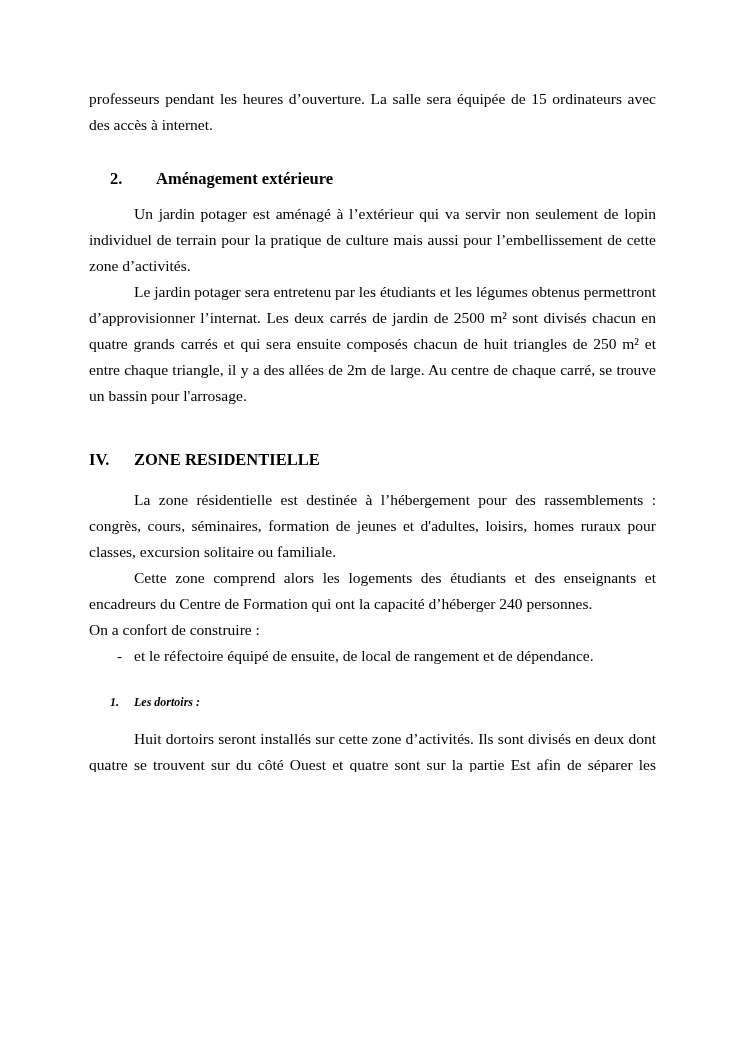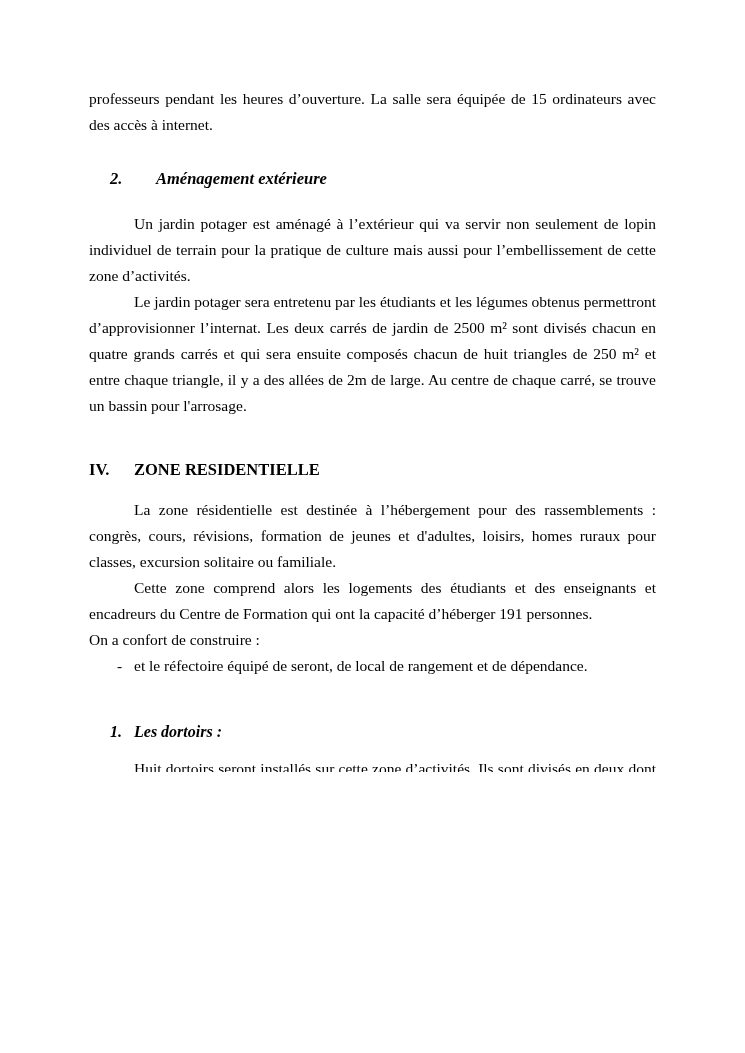--- a/index.html
+++ b/index.html
@@ -33,35 +33,34 @@
   p.body.noindent {
     text-indent: 0;
   }
   h3.heading {
     margin: 0;
     font-size: 16.5px;
     line-height: 26px;
     font-weight: bold;
   }
   h3.h-sub {
-    font-style: italic;
     margin-top: 28px;
-    margin-bottom: 19px;
+    margin-bottom: 9px;
     padding-left: 21px;
   }
   h3.h-main {
     font-style: normal;
     margin-top: 38px;
     margin-bottom: 14px;
     padding-left: 0;
   }
   h3.h-sub2 {
     font-style: italic;
-    font-size: 16px;
-    margin-top: 40px;
+    font-size: 12px;
+    margin-top: 20px;
     margin-bottom: 11px;
     padding-left: 21px;
   }
   .hnum {
     display: inline-block;
     font-style: inherit;
   }
   .hnum.w46 { width: 46px; }
   .hnum.w45 { width: 45px; }
   .hnum.w24 { width: 24px; }
@@ -93,29 +92,29 @@
 
 
     <h3 class="heading h-sub"><span class="hnum w46">2.</span><span>Aménagement extérieure</span></h3>
 
     <p class="body">Un jardin potager est aménagé à l’extérieur qui va servir non seulement de lopin individuel de terrain pour la pratique de culture mais aussi pour l’embellissement de cette zone d’activités.</p>
 
     <p class="body">Le jardin potager sera entretenu par les étudiants et les légumes obtenus permettront d’approvisionner l’internat. Les deux carrés de jardin de 2500 m² sont divisés chacun en quatre grands carrés et qui sera ensuite composés chacun de huit triangles de 250 m² et entre chaque triangle, il y a des allées de 2m de large. Au centre de chaque carré, se trouve un bassin pour l'arrosage.</p>
 
     <h3 class="heading h-main"><span class="hnum w45">IV.</span><span>ZONE RESIDENTIELLE</span></h3>
 
-    <p class="body">La zone résidentielle est destinée à l’hébergement pour des rassemblements : congrès, cours, révisions, formation de jeunes et d'adultes, loisirs, homes ruraux pour classes, excursion solitaire ou familiale.</p>
+    <p class="body">La zone résidentielle est destinée à l’hébergement pour des rassemblements : congrès, cours, séminaires, formation de jeunes et d'adultes, loisirs, homes ruraux pour classes, excursion solitaire ou familiale.</p>
 
-    <p class="body">Cette zone comprend alors les logements des étudiants et des enseignants et encadreurs du Centre de Formation qui ont la capacité d’héberger 191 personnes.</p>
+    <p class="body">Cette zone comprend alors les logements des étudiants et des enseignants et encadreurs du Centre de Formation qui ont la capacité d’héberger 240 personnes.</p>
 
 
     <p class="body noindent">On a confort de construire :</p>
 
 
-    <div class="list-item"><span class="list-marker">-</span><span>et le réfectoire équipé de seront, de local de rangement et de dépendance.</span></div>
+    <div class="list-item"><span class="list-marker">-</span><span>et le réfectoire équipé de ensuite, de local de rangement et de dépendance.</span></div>
 
     <h3 class="heading h-sub2"><span class="hnum w24">1.</span><span>Les dortoirs :</span></h3>
 
     <p class="body">Huit dortoirs seront installés sur cette zone d’activités. Ils sont divisés en deux dont quatre se trouvent sur du côté Ouest et quatre sont sur la partie Est afin de séparer les dortoirs des garçons et des filles. Un dortoir a la capacité de contenir 16 personnes et il est divisé en</p>
 
   </div>
 
   <div class="page-number">84</div>
 </div>
 

